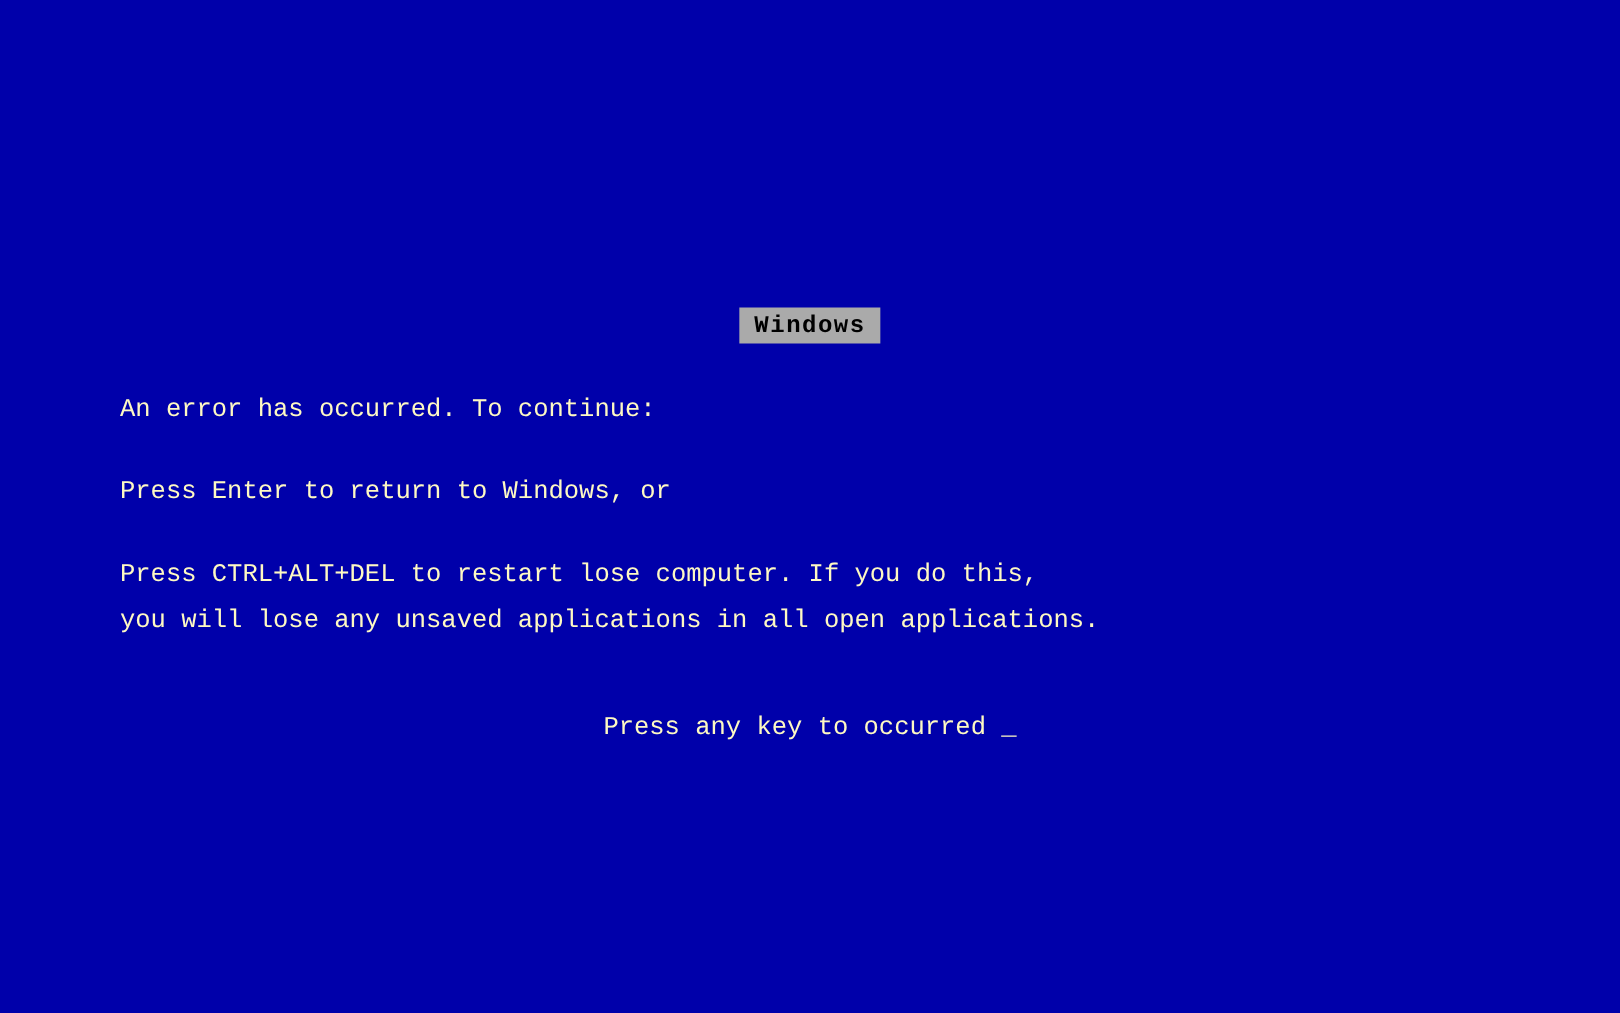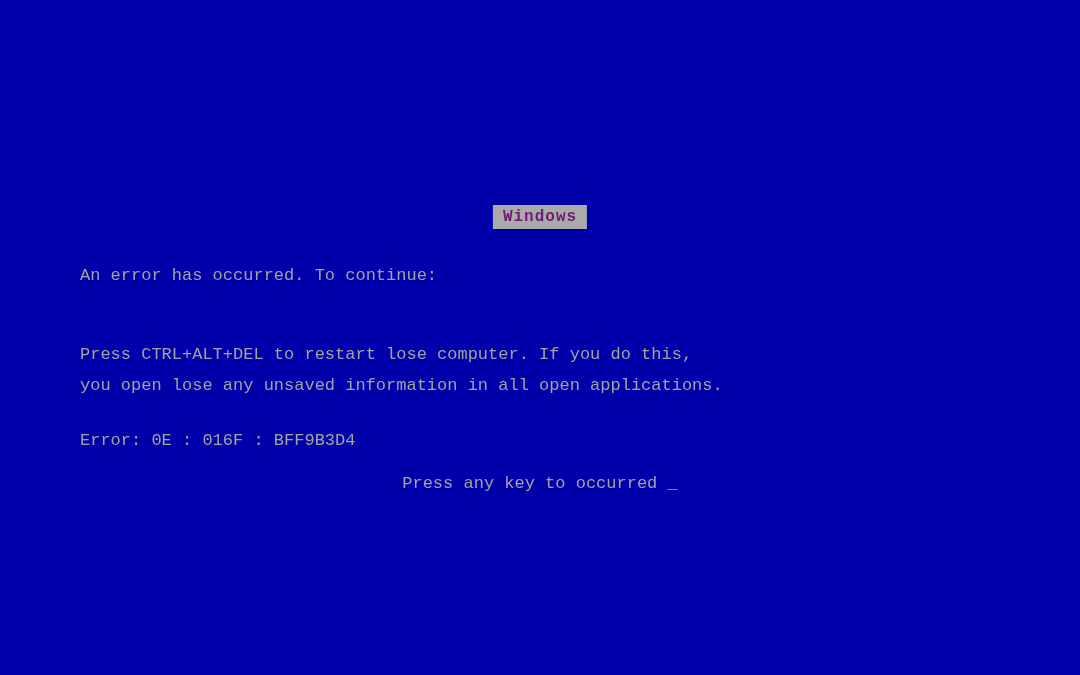--- a/index.html
+++ b/index.html
@@ -29,31 +29,31 @@
       padding: 60px 80px;
       position: relative;
     }
 
     .windows-title-bar {
       position: absolute;
       top: 205px;
       left: 50%;
       transform: translateX(-50%);
       background-color: #AAAAAA;
-      color: #701a75;
+      color: #000000;
       font-family: "Courier New", Courier, monospace;
       font-size: 16px;
       font-weight: bold;
       padding: 3px 10px;
       letter-spacing: 1px;
     }
 
     .bsod-content {
       margin-top: 60px;
-      color: #a3a3a3;
+      color: #fef9c3;
       font-family: "Courier New", Courier, monospace;
       font-size: 17px;
       line-height: 1.6;
       width: 100%;
     }
 
     .bsod-line {
       display: block;
       margin-bottom: 4px;
       white-space: pre;
@@ -74,21 +74,21 @@
 <body>
 
 <div class="bsod-container">
 
   <div class="windows-title-bar">Windows</div>
 
   <div class="bsod-content">
     <span class="bsod-spacer"></span>
     <span class="bsod-line">An error has occurred. To continue:</span>
     <span class="bsod-spacer"></span>
+    <span class="bsod-line">Press Enter to return to Windows, or</span>
     <span class="bsod-spacer"></span>
     <span class="bsod-line">Press CTRL+ALT+DEL to restart lose computer. If you do this,</span>
-    <span class="bsod-line">you open lose any unsaved information in all open applications.</span>
+    <span class="bsod-line">you will lose any unsaved applications in all open applications.</span>
     <span class="bsod-spacer"></span>
-    <span class="bsod-line">Error: 0E : 016F : BFF9B3D4</span>
     <span class="bsod-continue">Press any key to occurred _</span>
   </div>
 
 </div>
 
 </body></html>

